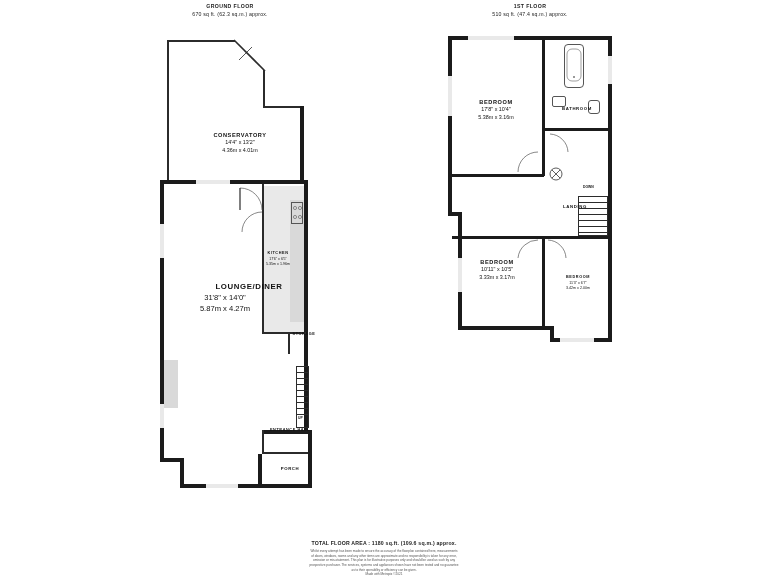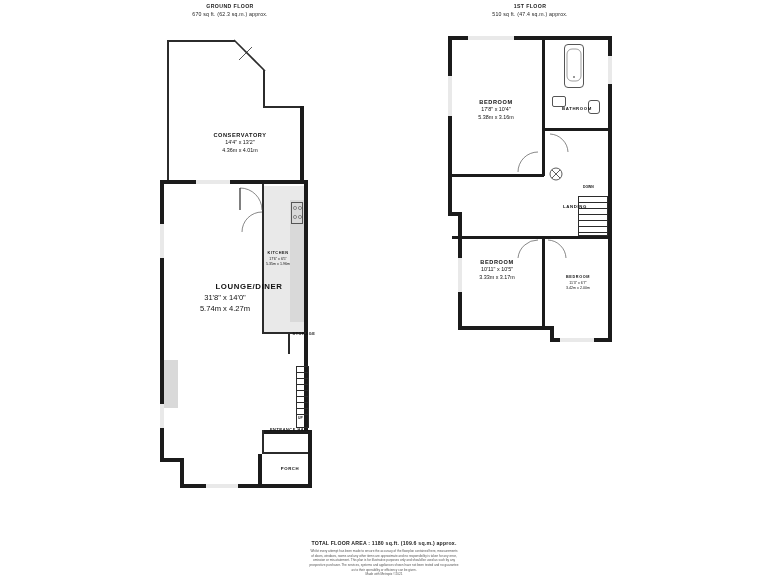--- a/index.html
+++ b/index.html
@@ -172,21 +172,21 @@
     <path d="M2 2 A 22 22 0 0 1 24 24" fill="none" stroke="#555" stroke-width="0.7"></path>
     <line x1="2" y1="2" x2="2" y2="24" stroke="#2b2b2b" stroke-width="1.2"></line>
   </svg>
   <svg style="position:absolute; left:240px; top:210px; width:24px; height:26px;">
     <path d="M22 2 A 20 20 0 0 0 2 22" fill="none" stroke="#555" stroke-width="0.7"></path>
   </svg>
 
   <div class="room big" style="left:165px; top:281px; width:120px;">
     <div class="nm">LOUNGE/DINER</div>
     <div>31'8"  x  14'0"</div>
-    <div>5.74m  x  4.27m</div>
+    <div>5.87m  x  4.27m</div>
   </div>
 
   <div class="room tiny" style="left:256px; top:251px; width:44px;">
     <div class="nm">KITCHEN</div>
     <div>17'6"  x  6'5"</div>
     <div>5.35m  x  1.96m</div>
   </div>
 
   <div class="thin" style="left:288px; top:334px; width:2px; height:20px;"></div>
   <div class="label-plain room tiny" style="left:286px; top:332px; width:36px; font-size:3.8px;">

